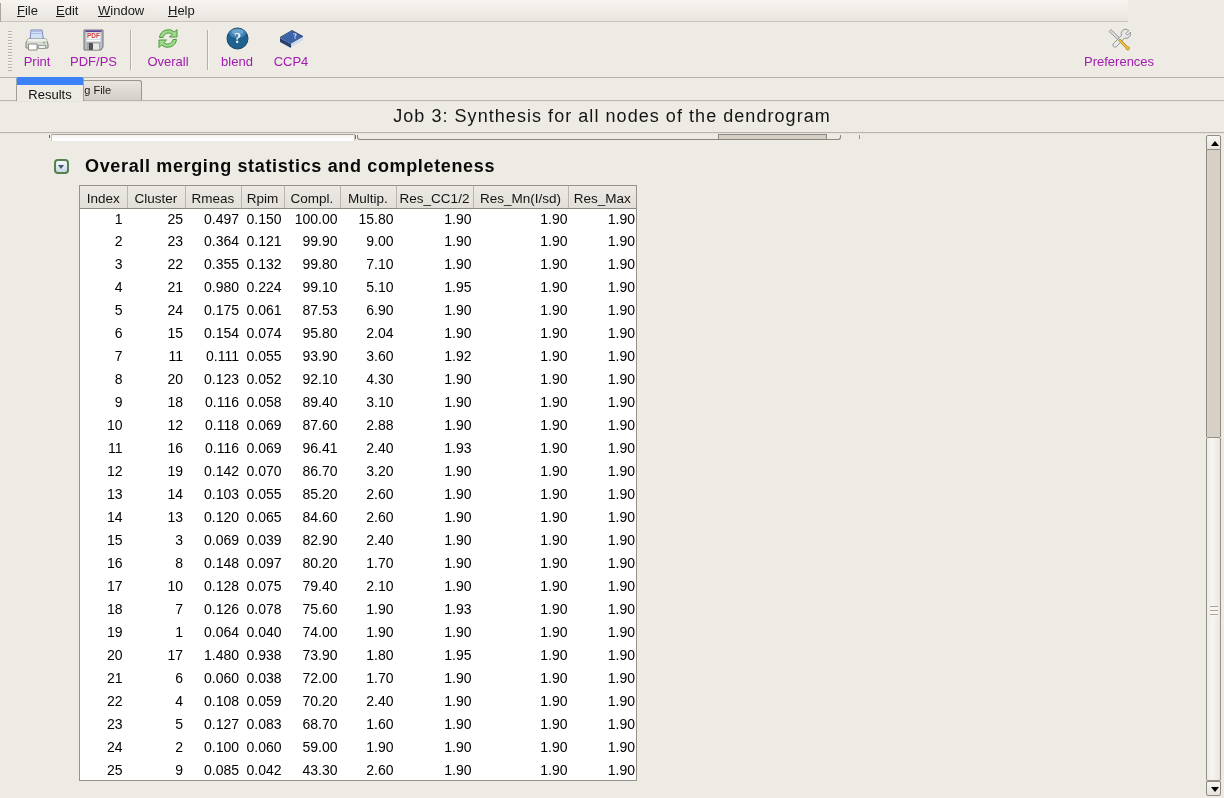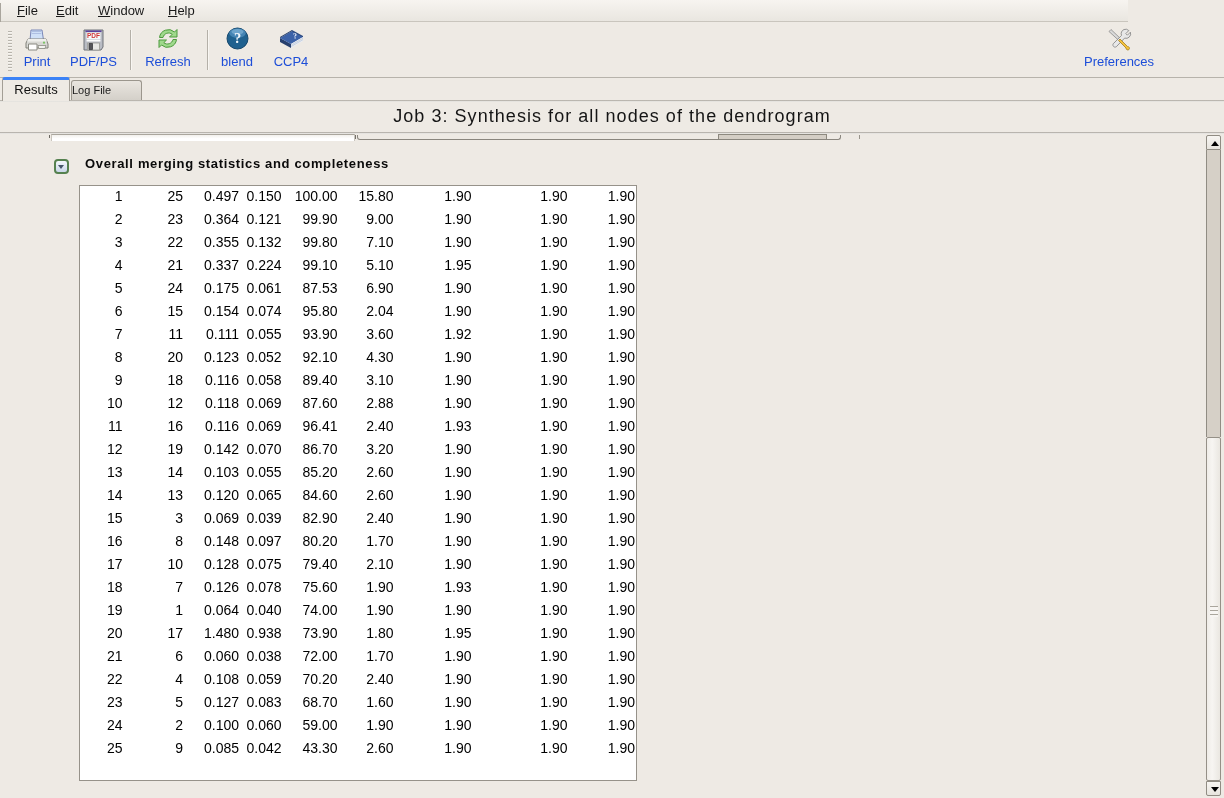--- a/index.html
+++ b/index.html
@@ -11,26 +11,26 @@
 
 
 #toolbar { position:absolute; left:0; top:22px; width:1224px; height:56px;
   background:#eeeae4; border-bottom:1px solid #b7b3ab; }
 .grip { position:absolute; left:8px; top:9px; width:4px; height:40px;
   background:repeating-linear-gradient(to bottom,#b8b4ac 0 1px,#f6f4f0 1px 2px,#eeeae4 2px 3px); }
 .tsep { position:absolute; top:8px; height:40px; width:2px;
   border-left:1px solid #b4b0a8; border-right:1px solid #f8f6f2; }
 .tbtn { position:absolute; top:5px; height:48px; text-align:center; }
 .tbtn svg { display:block; margin:0 auto; }
-.tlabel { position:absolute; top:27px; left:0; right:0; font-size:13px; color:#1d4ed8; white-space:nowrap; }
-
-
-#tab-results { position:absolute; left:2px; top:77px; width:68px; height:24px;
+.tlabel { position:absolute; top:27px; left:0; right:0; font-size:13px; color:#a21caf; white-space:nowrap; }
+
+
+#tab-results { position:absolute; left:16px; top:77px; width:68px; height:24px;
   background:#eeeae4; border-left:1px solid #a39e95; border-right:1px solid #a39e95;
-  border-top:3px solid #3b82f6; border-radius:3px 3px 0 0;
+  border-top:8px solid #3b82f6; border-radius:3px 3px 0 0;
   font-size:13px; text-align:center; line-height:19px; color:#111; z-index:3; }
 #tab-log { position:absolute; left:71px; top:80px; width:71px; height:20px;
   background:linear-gradient(#e9e5df,#d4d0c9); border:1px solid #9b968d; border-bottom:none;
   border-radius:3px 3px 0 0; font-size:11px; text-align:left; line-height:19px; color:#1a1a1a; }
 #nbline { position:absolute; left:0; top:100px; width:1224px; height:2px;
   background:linear-gradient(#a5a098,#fbfaf7); z-index:1; }
 
 
 #title { position:absolute; left:0; top:106px; width:1224px; text-align:center;
   font-size:18px; letter-spacing:1.05px; color:#151515; }
@@ -50,21 +50,21 @@
   background:#d4cec5; border:1px solid #8d897f; border-bottom:none; }
 #cw-tick3 { position:absolute; left:859px; top:134.5px; width:1px; height:4.5px; background:#98948b; }
 
 
 #toggle { position:absolute; left:54px; top:159px; width:15px; height:15px;
   border:2px solid #55814f; border-radius:4px;
   background:linear-gradient(#f4f8fc,#c9d6e9); }
 #toggle .tri { position:absolute; left:2px; top:3.5px; width:0; height:0;
   border-left:3.5px solid transparent; border-right:3.5px solid transparent;
   border-top:4.5px solid #46566b; }
-#secttitle { position:absolute; left:85px; top:156px; font-size:13px; font-weight:bold; letter-spacing:0.65px; color:#0a0a0a; }
+#secttitle { position:absolute; left:85px; top:156px; font-size:18px; font-weight:bold; letter-spacing:0.65px; color:#0a0a0a; }
 
 
 #tblwrap { position:absolute; left:79px; top:185px; width:558px; height:596px;
   border:1px solid #96928a; overflow:hidden; background:#fff; }
 table { border-collapse:collapse; table-layout:fixed; width:556px; }
 th { height:22px; font-size:13.5px; font-weight:normal; text-align:center; color:#141414; padding-top:3px;
   background:linear-gradient(#edeae5,#e2ded8); border-right:1px solid #bbb7af;
   border-bottom:1px solid #8d8981; overflow:hidden; }
 th:last-child { border-right:none; }
 td { height:23px; font-size:14px; color:#000; text-align:right; padding-right:2.5px;
@@ -130,21 +130,21 @@
       <path d="M8 16.5 L11.5 16.5 L11.5 22.5 L8 22.5 Z" fill="#55555a" stroke="#3c3c40" stroke-width="0.8"></path>
     </svg>
     <div class="tlabel">PDF/PS</div>
   </div>
 
   <div class="tbtn" style="left:144px;width:48px">
     <svg width="24" height="26" viewBox="0 0 24 26">
       <path d="M3.5 10.5 A 9 9 0 0 1 18.5 5 L21 2.5 L21 10 L13.5 10 L16.2 7.3 A 5.7 5.7 0 0 0 7 10.5 Z" fill="#9fd98c" stroke="#4d9a3e" stroke-width="1" stroke-linejoin="round"></path>
       <path d="M20.5 12.5 A 9 9 0 0 1 5.5 18 L3 20.5 L3 13 L10.5 13 L7.8 15.7 A 5.7 5.7 0 0 0 17 12.5 Z" fill="#9fd98c" stroke="#4d9a3e" stroke-width="1" stroke-linejoin="round"></path>
     </svg>
-    <div class="tlabel">Refresh</div>
+    <div class="tlabel">Overall</div>
   </div>
 
   <div class="tbtn" style="left:213px;width:48px">
     <svg width="23" height="23" viewBox="0 0 23 23">
       <circle cx="11.5" cy="11.5" r="10.5" fill="#1f618f" stroke="#14466b" stroke-width="1"></circle>
       <ellipse cx="11.5" cy="6.2" rx="8.2" ry="4.8" fill="#4e8dbd" opacity="0.8"></ellipse>
       <ellipse cx="11.5" cy="4.8" rx="6" ry="2.8" fill="#7fb2d6" opacity="0.7"></ellipse>
       <text x="11.5" y="16" font-size="14.5" font-weight="bold" fill="#f2f7fb" text-anchor="middle" font-family="Liberation Serif">?</text>
     </svg>
     <div class="tlabel">blend</div>
@@ -210,20 +210,31 @@
         <col style="width:58px">
         <col style="width:56px">
         <col style="width:43px">
 <col style="width:56px">
         <col style="width:56px">
         <col style="width:77px">
         <col style="width:95px">
         <col style="width:68px">
 </colgroup>
 <tbody>
+        <tr>
+          <th>Index</th>
+          <th>Cluster</th>
+          <th>Rmeas</th>
+          <th>Rpim</th>
+          <th>Compl.</th>
+          <th>Multip.</th>
+          <th>Res_CC1/2</th>
+          <th>Res_Mn(I/sd)</th>
+          <th>Res_Max</th>
+        </tr>
 <tr>
           <td>1</td>
           <td>25</td>
           <td>0.497</td>
           <td>0.150</td>
           <td>100.00</td>
           <td>15.80</td>
           <td>1.90</td>
           <td>1.90</td>
           <td>1.90</td>
@@ -246,21 +257,21 @@
           <td>0.132</td>
           <td>99.80</td>
           <td>7.10</td>
           <td>1.90</td>
           <td>1.90</td>
           <td>1.90</td>
         </tr>
 <tr>
           <td>4</td>
           <td>21</td>
-          <td>0.337</td>
+          <td>0.980</td>
           <td>0.224</td>
           <td>99.10</td>
           <td>5.10</td>
           <td>1.95</td>
           <td>1.90</td>
           <td>1.90</td>
         </tr>
 <tr>
           <td>5</td>
           <td>24</td>

